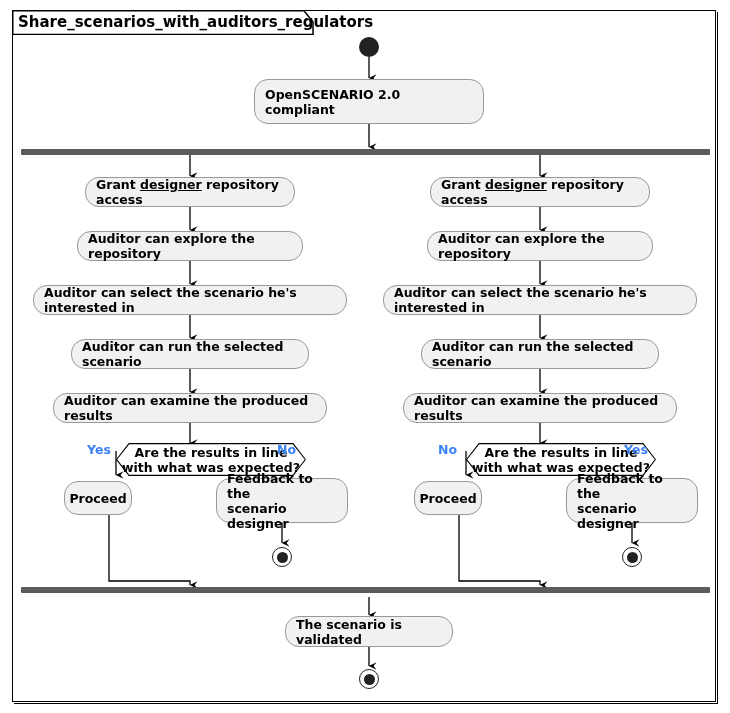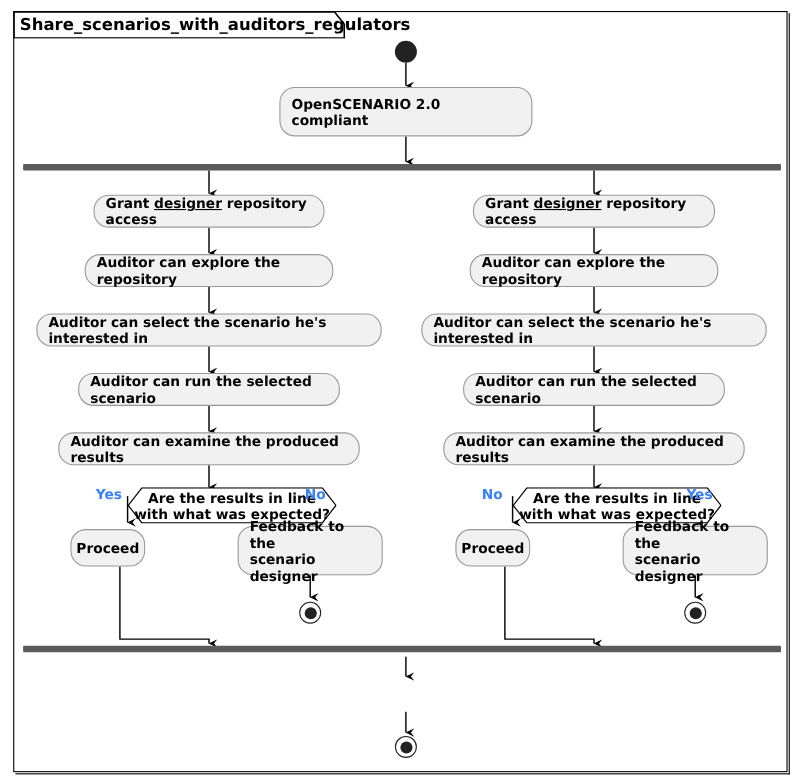--- a/index.html
+++ b/index.html
@@ -216,16 +216,17 @@
     <span>
       <span>Feedback to the</span><br>
       <span>scenario designer</span>
     </span>
   </div>
 
   <div class="end-node" style="left:622px;top:547px;"></div>
 
   <div class="bar" style="left:21px;top:587px;width:689px;"></div>
 
+  <div class="activity" style="left:285px;top:616px;width:168px;height:31px;">The scenario is validated</div>
 
   <div class="end-node" style="left:359px;top:669px;"></div>
 
 </div>
 
 </body></html>

